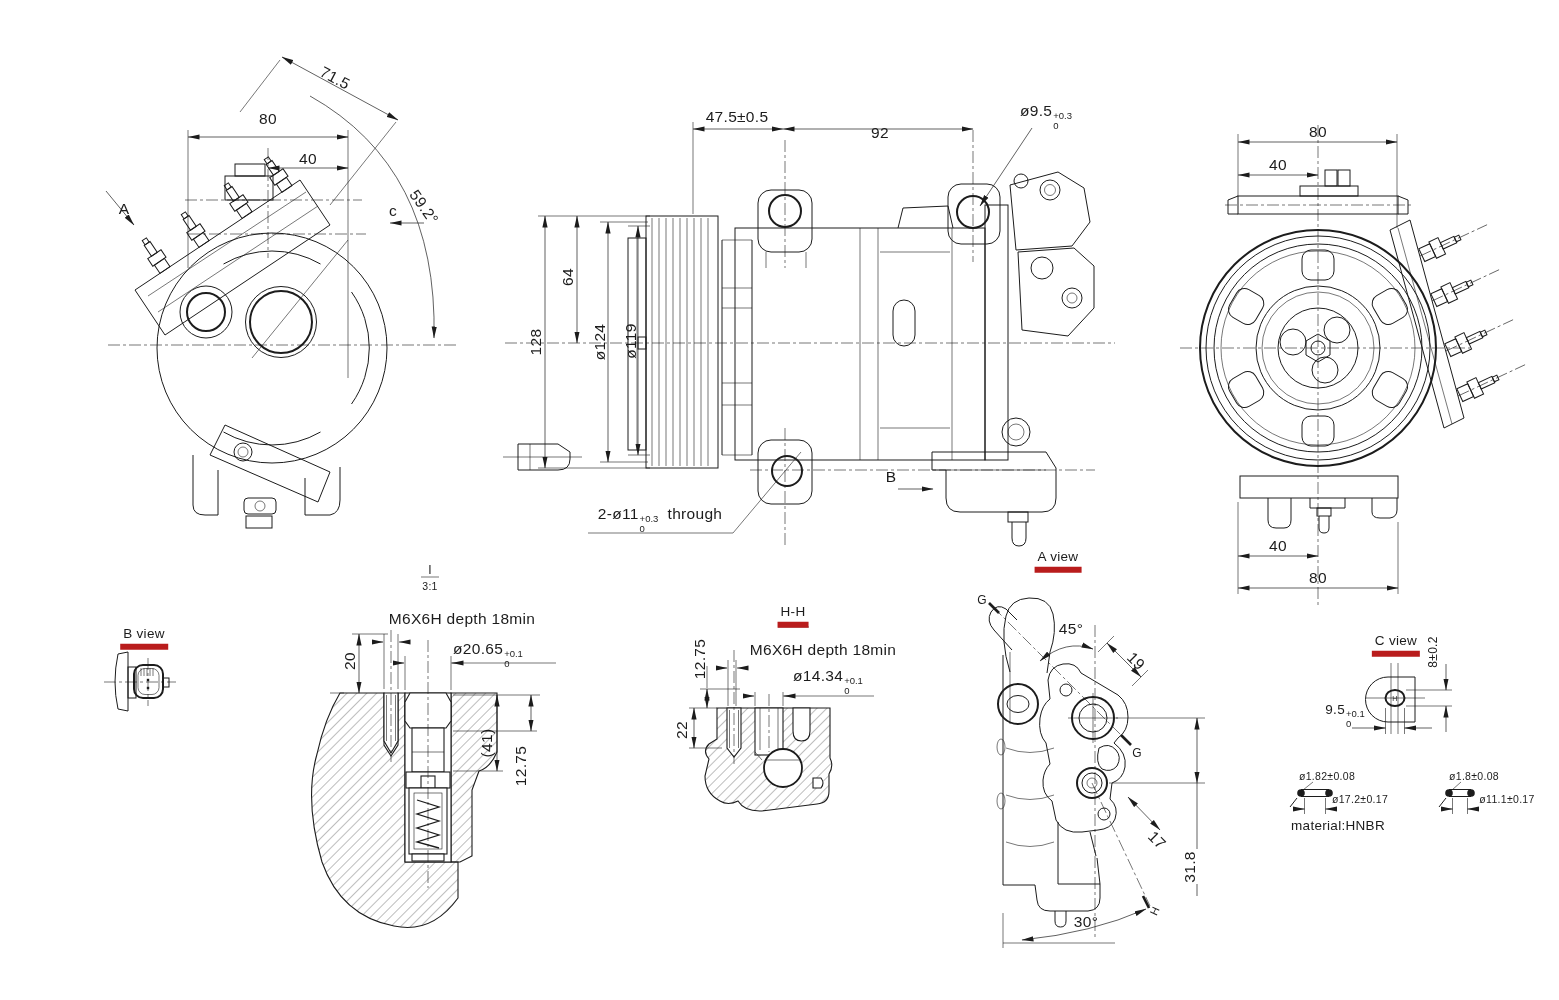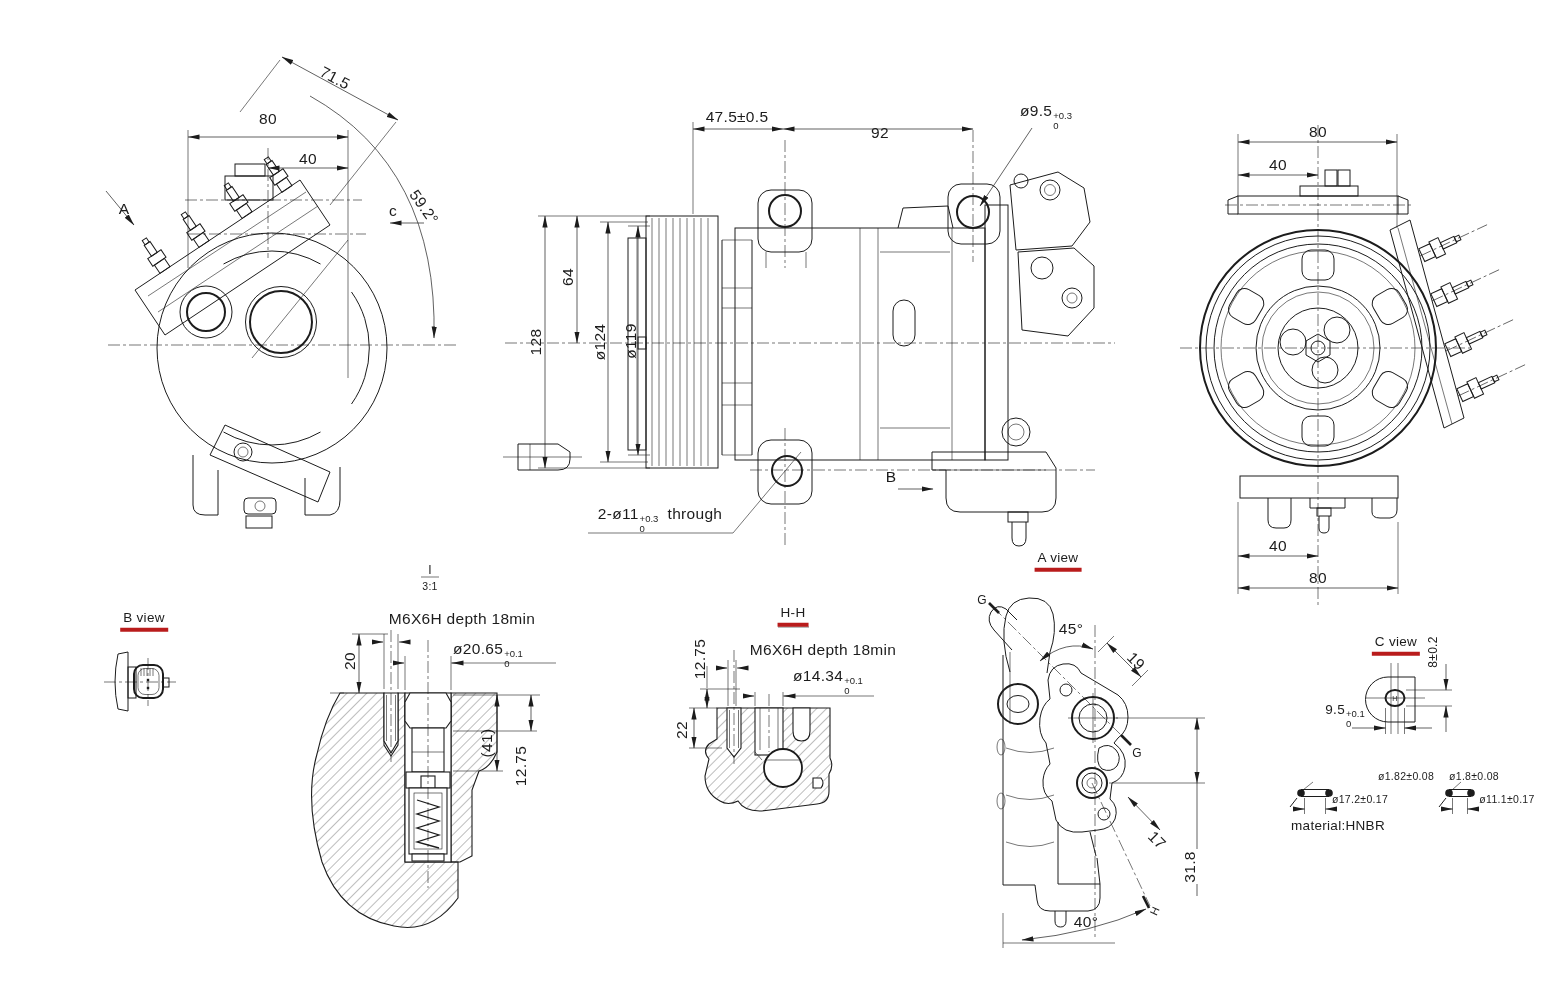--- a/index.html
+++ b/index.html
@@ -13,21 +13,21 @@
   .cl{fill:none;stroke:#1c1c1c;stroke-width:.6;stroke-dasharray:12 3 3 3}
   .dim{fill:none;stroke:#1c1c1c;stroke-width:.7}
   .tk{stroke:#1c1c1c;stroke-width:2.6}
   .hp{fill:url(#hatch);stroke:#1c1c1c;stroke-width:1.1}
   .wp{fill:#fff;stroke:#1c1c1c;stroke-width:1.1}
   .fl{fill:#1c1c1c;stroke:none}
   .sp{fill:none;stroke:#1c1c1c;stroke-width:1.3}
   .t{position:absolute;transform:translate(-50%,-50%);white-space:nowrap;
      font-size:15.5px;letter-spacing:.3px;line-height:1}
   .rot{transform:translate(-50%,-50%) rotate(var(--rot))}
-  .ul{border-bottom:4px solid #b91c1c;padding:0 3px 3px}
+  .ul{border-bottom:6px solid #b91c1c;padding:0 3px 3px}
   .f13{font-size:13.5px}.f12{font-size:12px}.f11{font-size:11px}.f10{font-size:10.5px}.f7{font-size:7px}
   .tol{display:inline-flex;flex-direction:column;align-items:flex-start;
        font-size:9.5px;line-height:1.08;vertical-align:-3px;margin-left:1px;letter-spacing:0}
   .tol span{display:block}
 </style>
 </head>
 <body>
 
 <div id="canvas">
 
@@ -499,21 +499,21 @@
         <span>0</span>
       </span>&nbsp;&nbsp;<span>through</span>
 </div>
 <div class="t" style="left:891px;top:477px">B</div>
 
 <div class="t" style="left:1318px;top:132px">80</div>
 <div class="t" style="left:1278px;top:165px">40</div>
 <div class="t" style="left:1278px;top:546px">40</div>
 <div class="t" style="left:1318px;top:578px">80</div>
 
-<div class="t f13 ul" style="left:144px;top:621px">B view</div>
+<div class="t f13 ul" style="left:144px;top:638px">B view</div>
 
 <div class="t f12" style="left:430px;top:570px">I</div>
 <div class="t f10" style="left:430px;top:586px">3:1</div>
 <div class="t" style="left:462px;top:619px">M6X6H depth 18min</div>
 <div class="t" style="left:488px;top:655px">
   <span>ø20.65</span><span class="tol">
         <span>+0.1</span>
         <span>0</span>
       </span>
 </div>
@@ -533,31 +533,31 @@
 <div class="t rot" style="left:682px;top:730px;--rot:-90deg">22</div>
 
 <div class="t f13 ul" style="left:1058px;top:561px">A view</div>
 <div class="t f12" style="left:982px;top:600px">G</div>
 <div class="t f12" style="left:1137px;top:753px">G</div>
 <div class="t f11 rot" style="left:1155px;top:911px;--rot:-65deg">H</div>
 <div class="t" style="left:1071px;top:629px">45°</div>
 <div class="t rot" style="left:1136px;top:661px;--rot:45deg">19</div>
 <div class="t rot" style="left:1157px;top:840px;--rot:45deg">17</div>
 <div class="t rot" style="left:1190px;top:867px;--rot:-90deg">31.8</div>
-<div class="t" style="left:1086px;top:922px">40°</div>
+<div class="t" style="left:1086px;top:922px">30°</div>
 
 <div class="t f13 ul" style="left:1396px;top:645px">C view</div>
 <div class="t f12 rot" style="left:1433px;top:652px;--rot:-90deg">8±0.2</div>
 <div class="t f13" style="left:1345px;top:716px">
   <span>9.5</span><span class="tol">
         <span>+0.1</span>
         <span>0</span>
       </span>
 </div>
 <div class="t f7" style="left:1395px;top:698px">H</div>
 
-<div class="t f10" style="left:1406px;top:776px">ø1.82±0.08</div>
+<div class="t f10" style="left:1327px;top:776px">ø1.82±0.08</div>
 <div class="t f10" style="left:1360px;top:799px">ø17.2±0.17</div>
 <div class="t f10" style="left:1474px;top:776px">ø1.8±0.08</div>
 <div class="t f10" style="left:1507px;top:799px">ø11.1±0.17</div>
 <div class="t f13" style="left:1338px;top:826px">material:HNBR</div>
 
 </div>
 
 </body></html>

